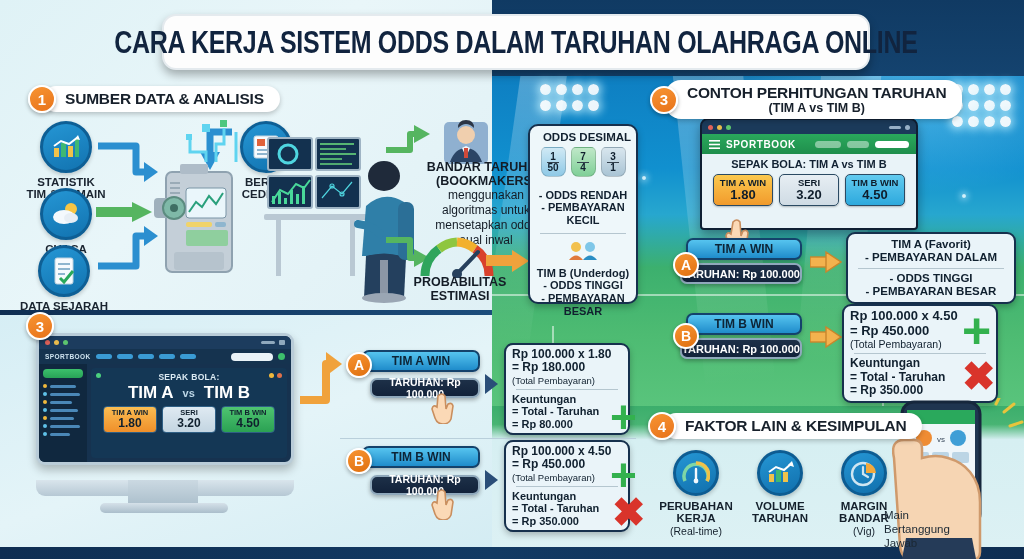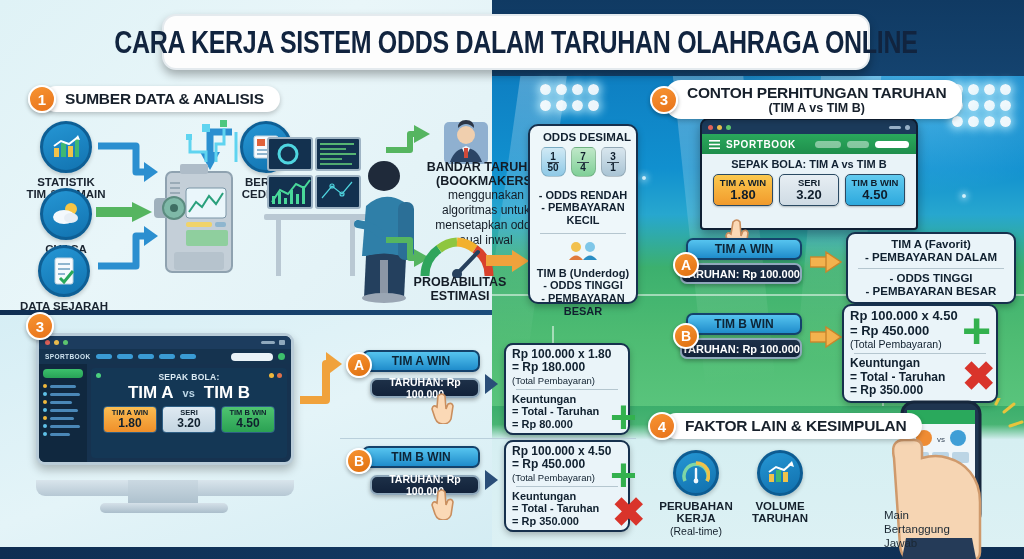--- a/index.html
+++ b/index.html
@@ -809,20 +809,35 @@
         <polyline points="3,11 10,6 18,9 26,2" fill="none" stroke="#ffffff" stroke-width="2"></polyline>
         <polygon points="26,0 28,6 22,4" fill="#ffffff"></polygon>
       </svg>
     </div>
     <div class="n">
       <div>VOLUME</div>
       <div>TARUHAN</div>
     </div>
   </div>
 
+  <div class="fac" style="left:818px; top:450px;">
+    <div class="fac-circle">
+      <svg width="28" height="28" viewBox="0 0 28 28">
+        <circle cx="13" cy="15" r="11" fill="none" stroke="#cfe6f2" stroke-width="2.4"></circle>
+        <line x1="13" y1="15" x2="13" y2="8" stroke="#cfe6f2" stroke-width="2.2" stroke-linecap="round"></line>
+        <line x1="13" y1="15" x2="18" y2="18" stroke="#cfe6f2" stroke-width="2.2" stroke-linecap="round"></line>
+        <path d="M16,4 A10,10 0 0 1 26,14 L16,14 z" fill="#f2a93c"></path>
+      </svg>
+    </div>
+    <div class="n">
+      <div>MARGIN</div>
+      <div>BANDAR</div>
+    </div>
+    <div class="s">(Vig)</div>
+  </div>
 
   <div class="phone-holder" style="left:892px; top:398px; width:132px; height:161px;">
     <svg width="132" height="161" viewBox="0 0 132 161">
       <g stroke="#e8c43c" stroke-width="3" stroke-linecap="round">
         <line x1="112" y1="14" x2="122" y2="6"></line>
           <line x1="118" y1="28" x2="130" y2="24"></line>
         <line x1="104" y1="6" x2="108" y2="-2"></line>
       </g>
       <rect x="10" y="4" width="78" height="124" rx="12" fill="#1f3550" stroke="#16273c" stroke-width="3"></rect>
       <rect x="15" y="12" width="68" height="108" rx="6" fill="#eff6fa"></rect>

